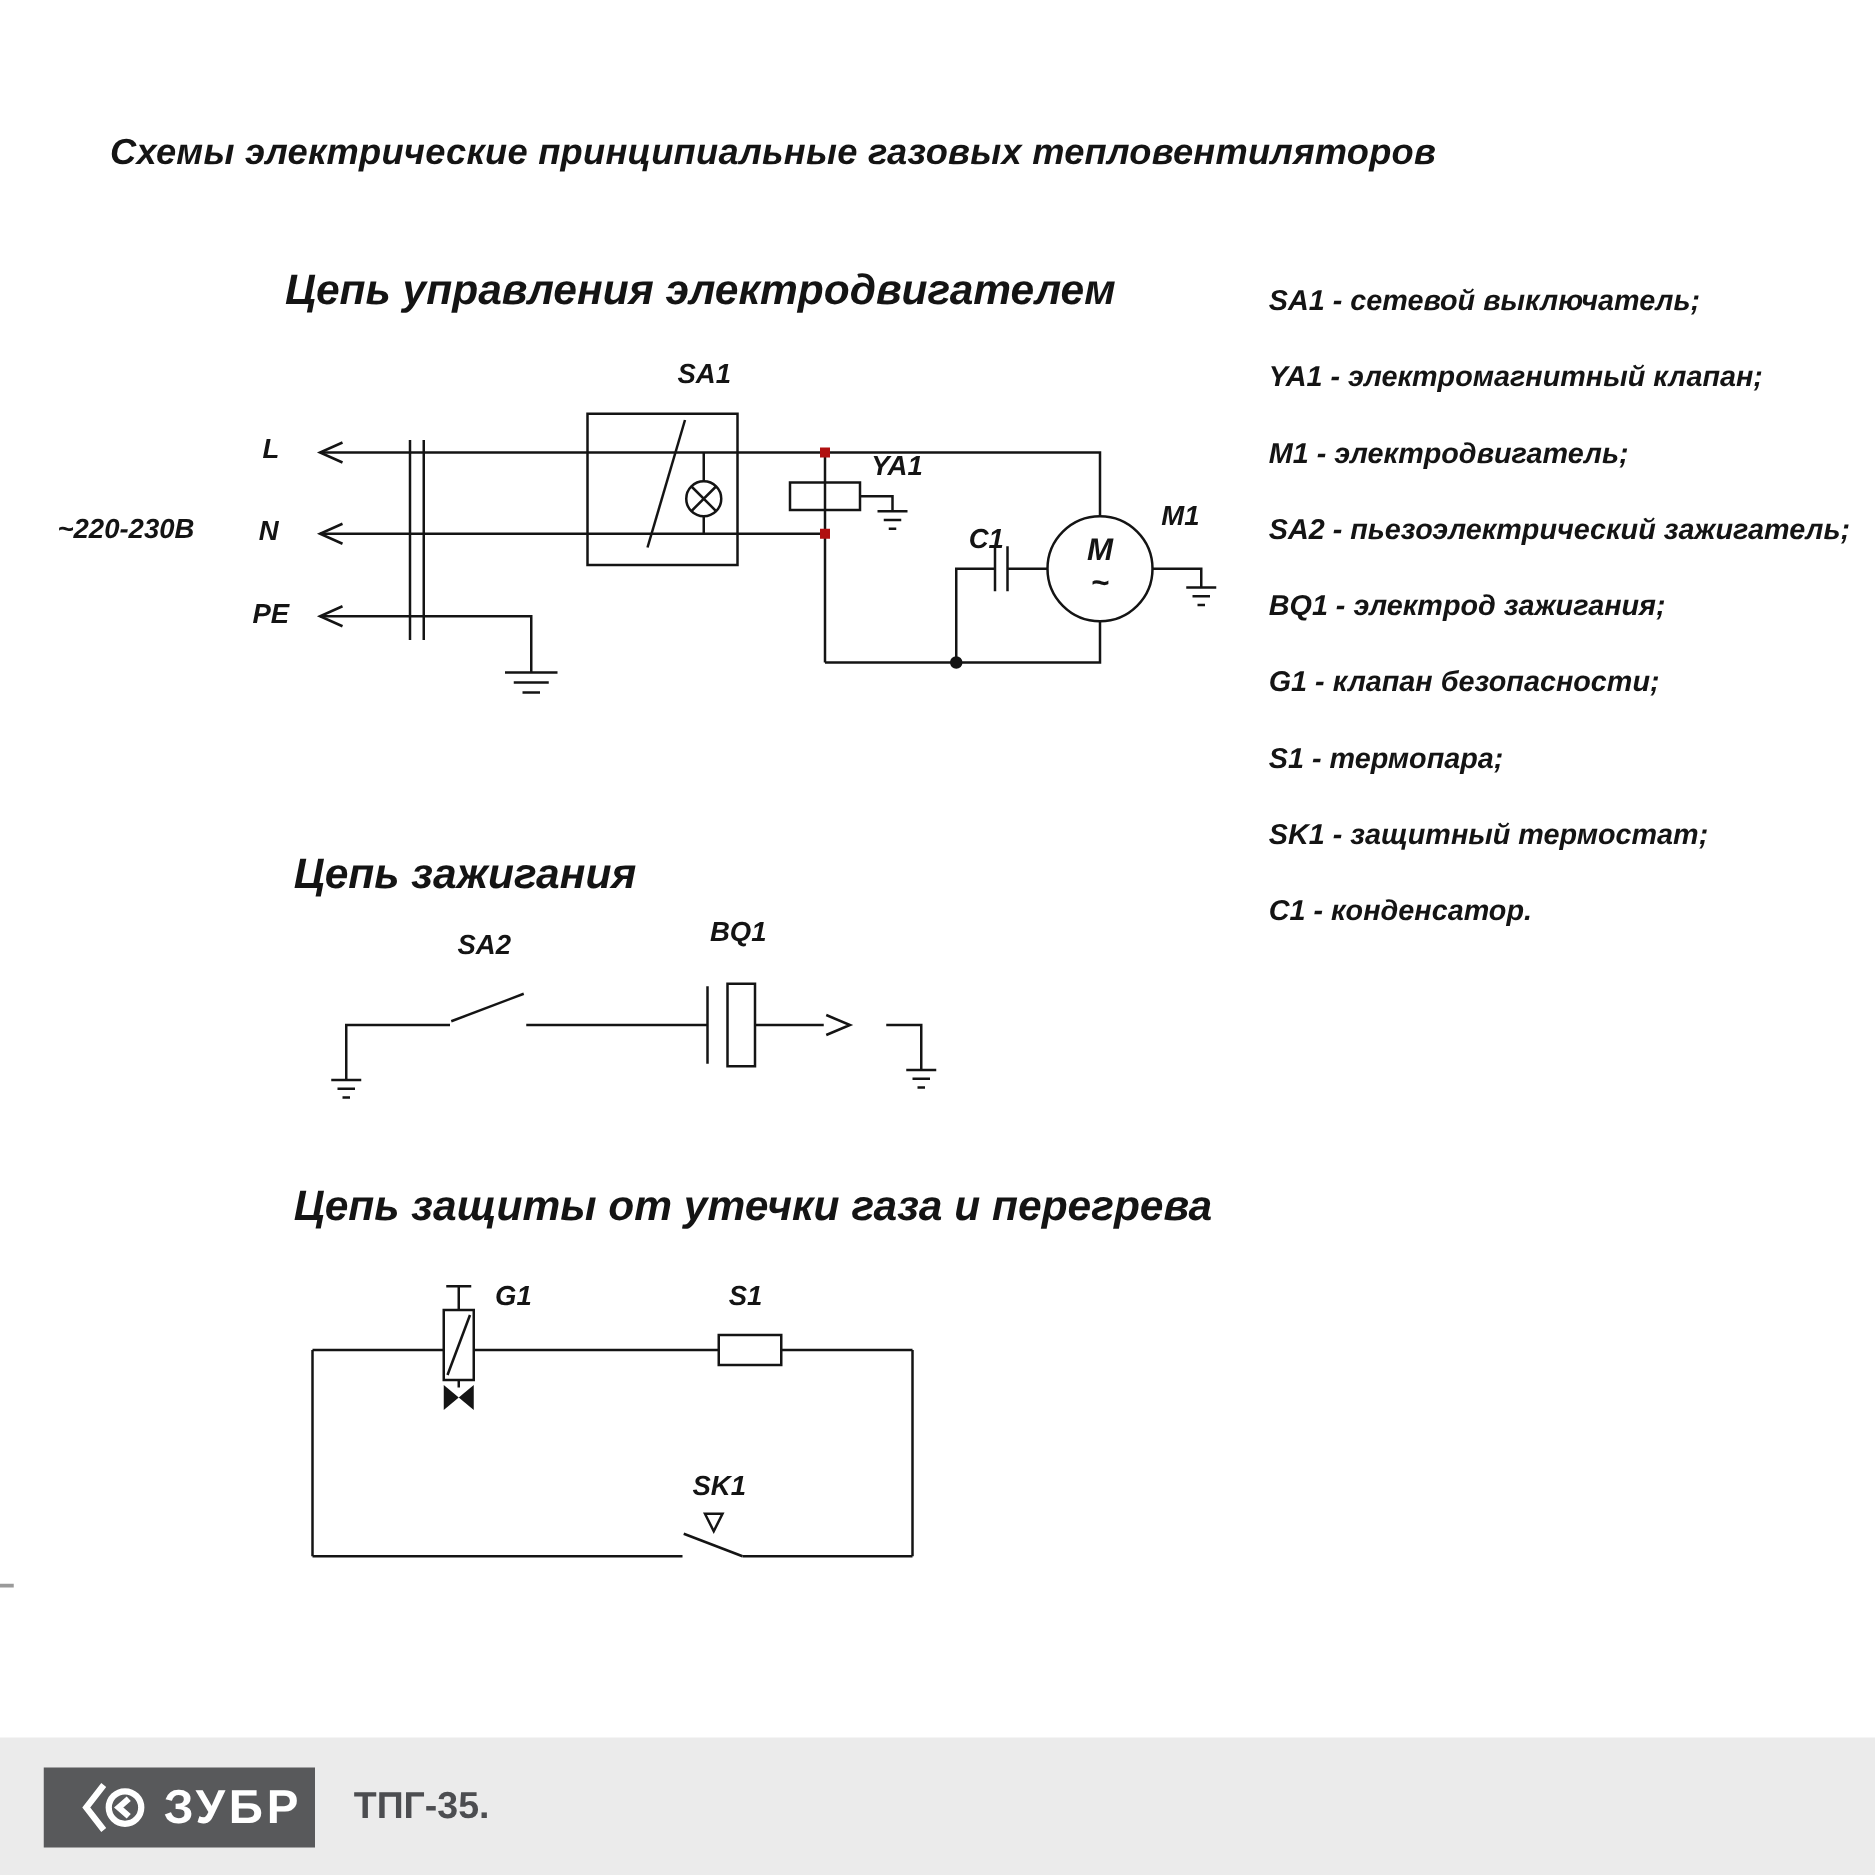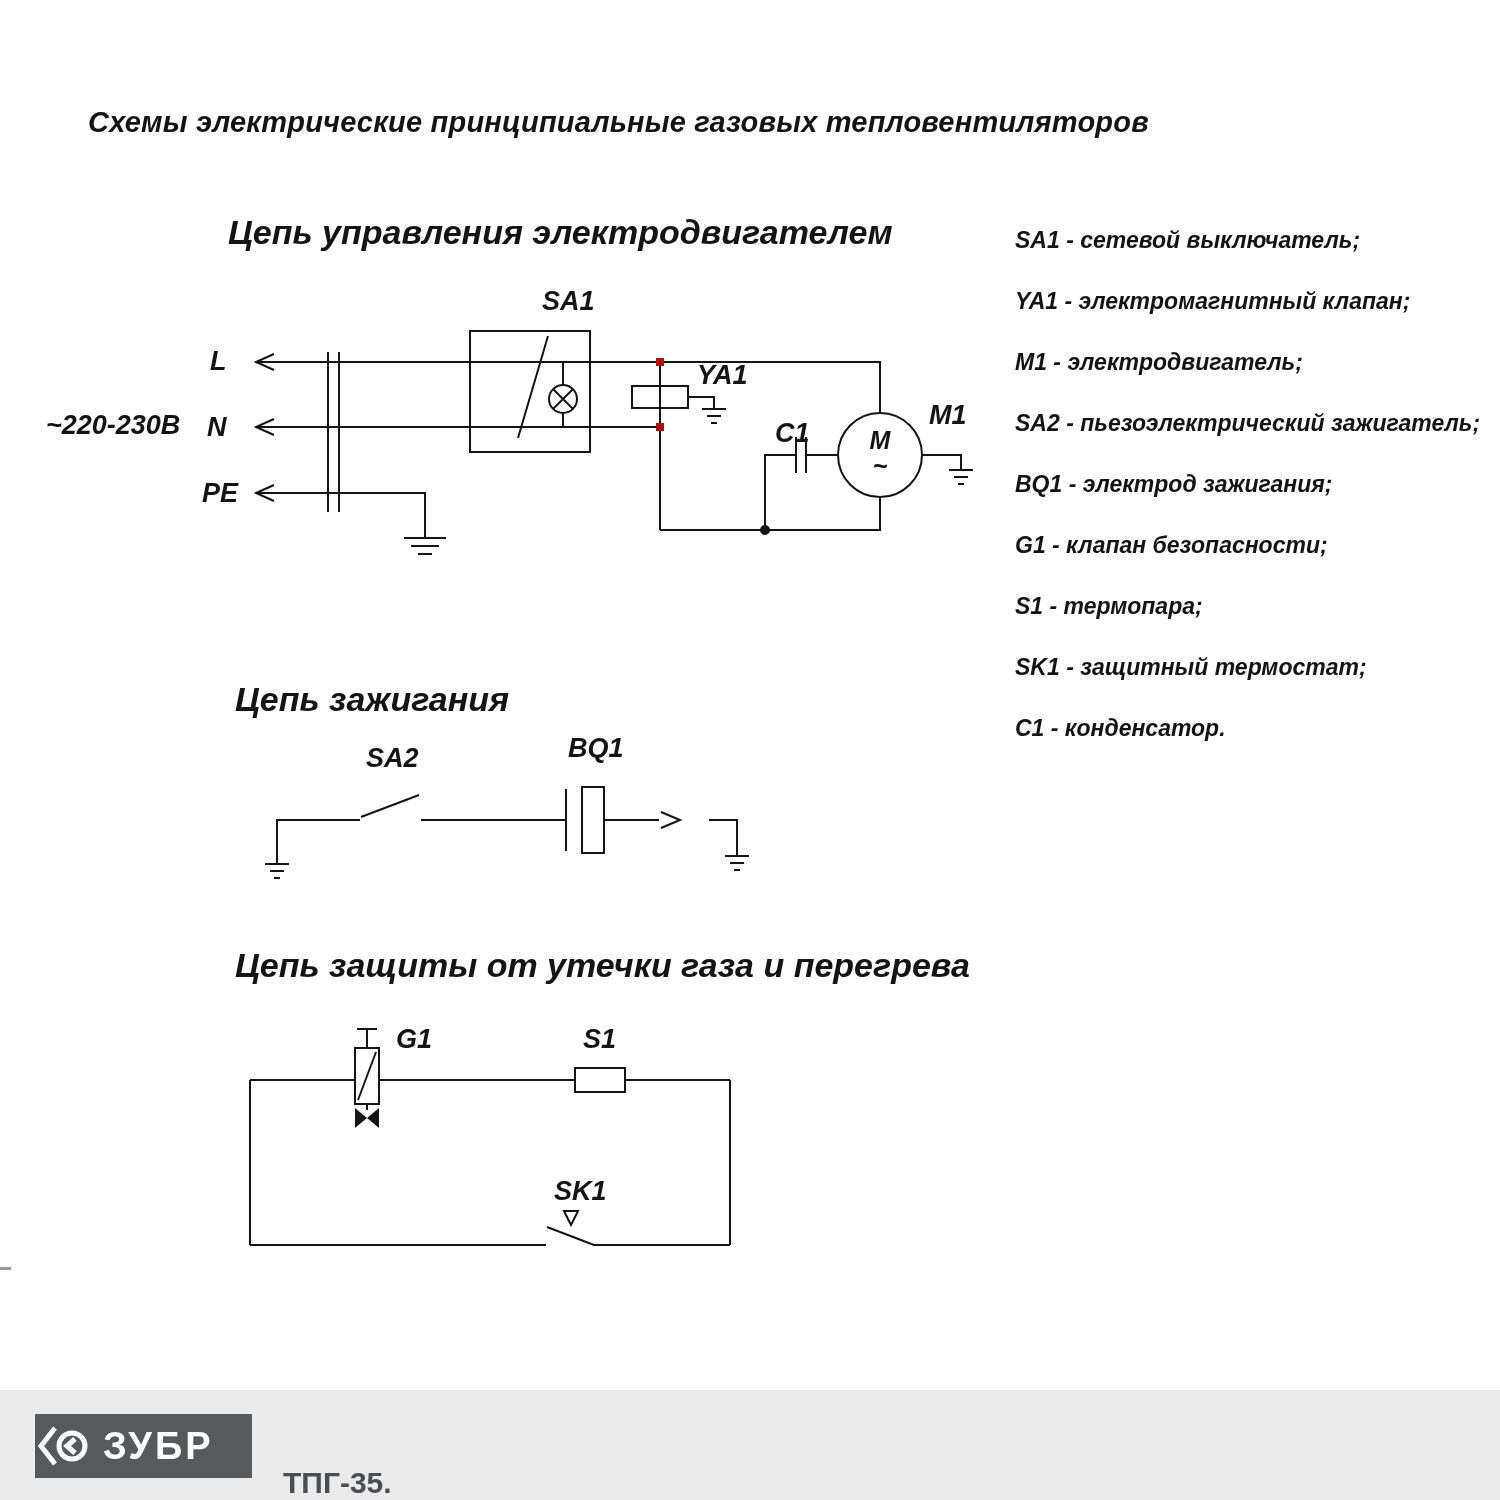--- a/index.html
+++ b/index.html
@@ -4,30 +4,30 @@
 <style>
   html,body{margin:0;padding:0;}
   body{
     width:1500px;height:1500px;background:#ffffff;position:relative;
     font-family:"Liberation Sans",sans-serif;overflow:hidden;
   }
   .abs{position:absolute;}
   .gost{font-style:italic;font-weight:700;color:#141414;white-space:nowrap;}
   .title{font-size:29px;letter-spacing:0.2px;}
   .section-title{font-size:34px;}
-  .lbl{font-size:27px;}
+  .lbl{font-size:22px;}
   .lbl-sm{font-size:25px;}
   .legend{position:absolute;left:1015px;top:210px;}
   .legend-item{font-size:23px;line-height:61px;height:61px;white-space:nowrap;}
   .motor-text{width:50px;text-align:center;}
   .footer{position:absolute;left:0;top:1390px;width:1500px;height:110px;background:#ebebeb;}
   .brand-box{position:absolute;left:35px;top:24px;width:217px;height:64px;background:#58595b;
-    display:flex;align-items:center;padding-left:0;box-sizing:border-box;}
+    display:flex;align-items:center;padding-left:28px;box-sizing:border-box;}
   .brand-text{color:#ffffff;font-weight:700;font-size:38px;letter-spacing:3px;margin-left:10px;}
-  .footer-text{position:absolute;left:283px;top:0;height:110px;display:flex;align-items:flex-end;font-size:30px;white-space:nowrap;}
+  .footer-text{position:absolute;left:283px;top:0;height:110px;display:flex;align-items:center;font-size:30px;white-space:nowrap;}
   .model{font-weight:700;color:#4c4d50;}
   .desc{color:#7a7b7e;font-weight:400;margin-left:10px;}
   svg .wire{stroke:#141414;stroke-width:2;fill:none;}
   .edge-artifact{position:absolute;left:0;top:1267px;width:11px;height:3px;background:#9a9a9a;}
 </style>
 </head>
 <body>
 
 <svg class="abs" style="left:0;top:0;" width="1500" height="1500">
 

